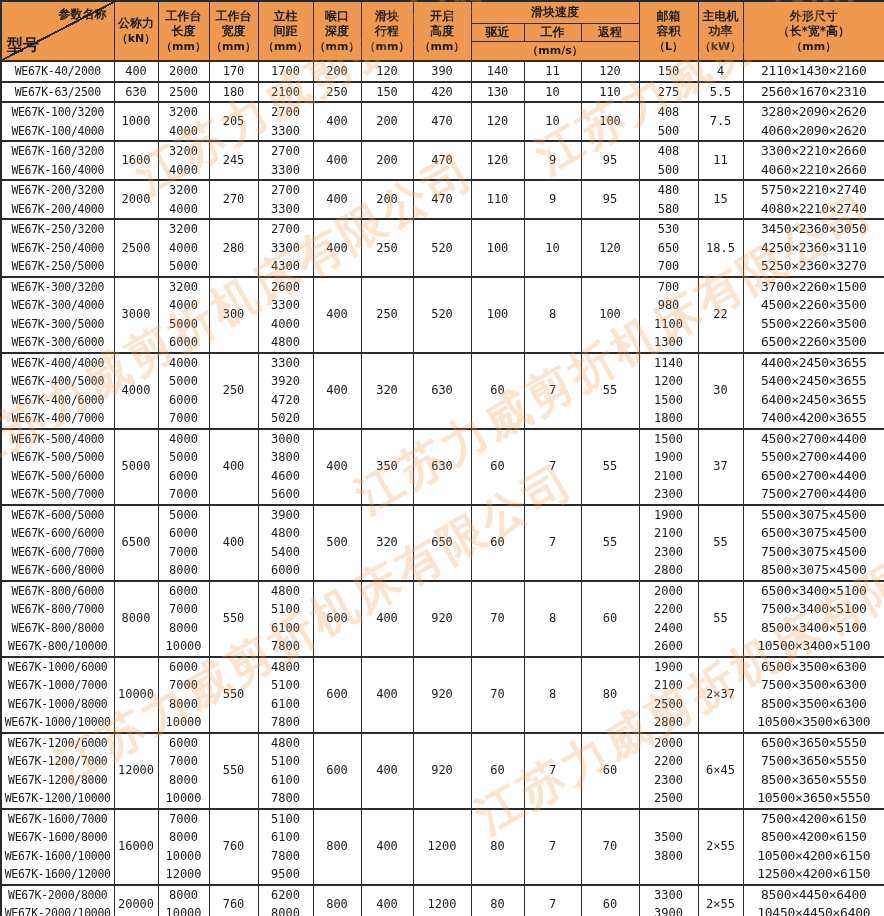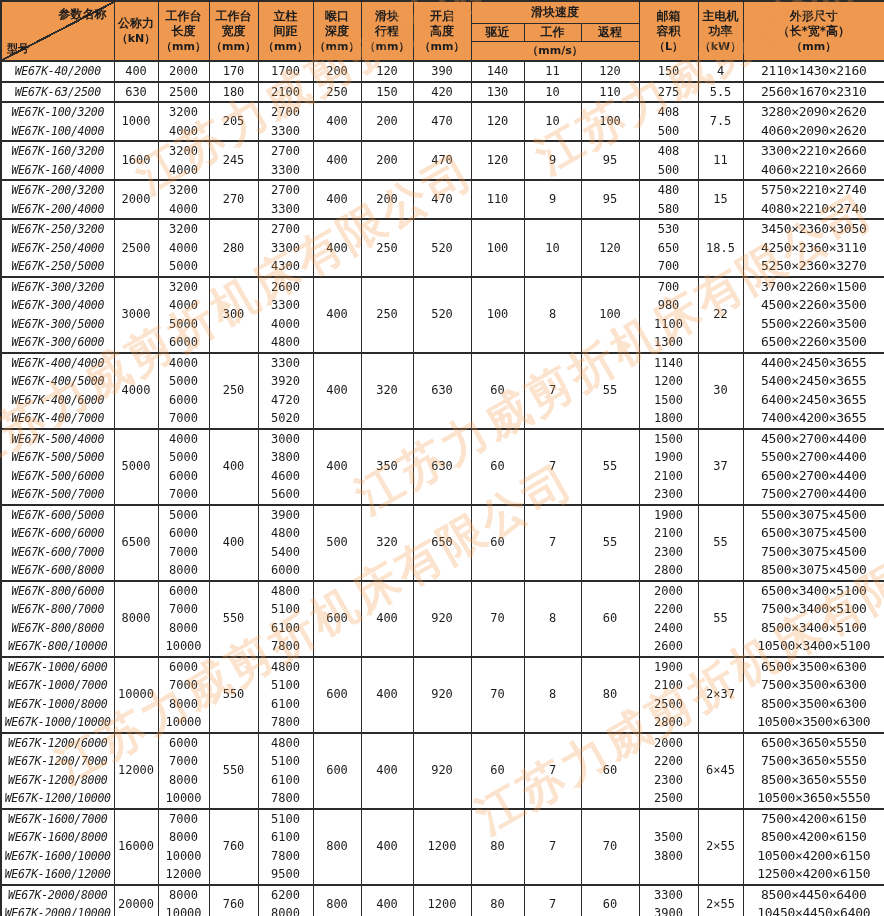--- a/index.html
+++ b/index.html
@@ -15,29 +15,29 @@
   th,td{border:1px solid #2b2b2b;padding:0;text-align:center;vertical-align:middle;overflow:hidden;}
   table{border:2px solid #2b2b2b;}
   thead th{background:#EE9850;font-family:"DejaVu Sans","Liberation Sans",sans-serif;
         font-weight:600;font-size:12px;color:#1c1c1c;}
   thead tr:last-child th, thead th[rowspan]{border-bottom:2px solid #2b2b2b;}
   tbody td{border-top:2px solid #2b2b2b;border-bottom:2px solid #2b2b2b;font-size:12px;}
   .ln{height:18.5px;line-height:18.5px;}
   thead .ln{height:auto;line-height:15px;}
   thead .u{font-size:11px;font-weight:600;}
   tr.hr1{height:22px;} tr.hr2{height:18px;} tr.hr3{height:20px;}
-  td.model{font-size:11.5px;letter-spacing:-0.3px;font-style:italic;}
+  td.model{font-size:11.5px;letter-spacing:-0.3px;}
   td.dims{font-size:13px;letter-spacing:-0.3px;}
   
   th.corner{position:relative;background-color:#EE9850;
     background-image:linear-gradient(to bottom right,
       rgba(0,0,0,0) calc(50% - 1px), #2b2b2b calc(50% - 1px),
       #2b2b2b calc(50% + 1px), rgba(0,0,0,0) calc(50% + 1px));}
   th.corner .c-top{position:absolute;top:4px;right:7px;font-size:12px;}
-  th.corner .c-bottom{position:absolute;bottom:4px;left:5px;font-size:11px;}
+  th.corner .c-bottom{position:absolute;bottom:4px;left:5px;font-size:16px;}
 </style>
 </head>
 <body>
 
 <div id="page">
   <div id="watermarks">
       <span style="left: 140px; top: 150px;">江苏力威剪折机床有限公司</span>
       <span style="left: 540px; top: 130px;">江苏力威剪折机床有限公司</span>
       <span style="left: -40px; top: 430px;">江苏力威剪折机床有限公司</span>
       <span style="left: 360px; top: 470px;">江苏力威剪折机床有限公司</span>

